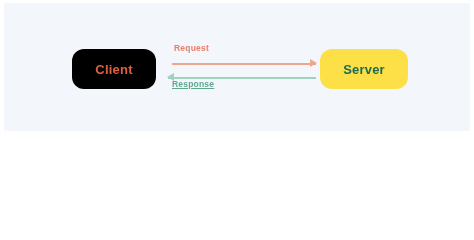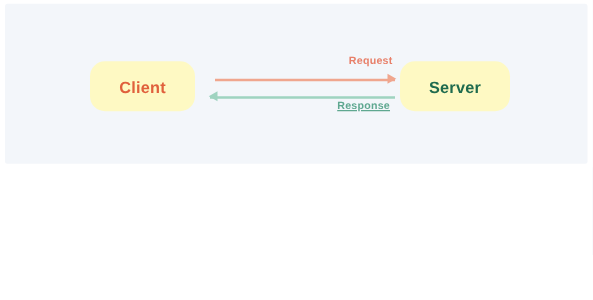--- a/index.html
+++ b/index.html
@@ -34,29 +34,29 @@
     font-size: 13px;
     font-weight: 700;
     letter-spacing: 0.2px;
     user-select: none;
   }
   #client-node {
     left: 68px;
     top: 46px;
     width: 84px;
     height: 40px;
-    background: #fef9c3;
+    background: #000000;
     color: #e0603c;
   }
   #server-node {
     left: 316px;
     top: 46px;
     width: 88px;
     height: 40px;
-    background: #fef9c3;
+    background: #fde047;
     color: #1f6b4e;
   }
   
   .arrow-row {
     position: absolute;
     height: 18px;
   }
   #request-arrow-row { left: 168px; top: 52px; width: 144px; }
   #response-arrow-row { left: 164px; top: 66px; width: 148px; }
 
@@ -86,21 +86,21 @@
     border-top: 4.5px solid transparent;
     border-bottom: 4.5px solid transparent;
     border-right: 7px solid #9fd3c0;
   }
 
   .arrow-label {
     position: absolute;
     font-size: 8.5px;
     font-weight: 700;
     letter-spacing: 0.2px;
-    text-align: right;
+    text-align: left;
     width: 140px;
     user-select: none;
   }
   #request-label {
     left: 170px;
     top: 40px;
     color: #e8806a;
   }
   #response-label {
     left: 168px;

